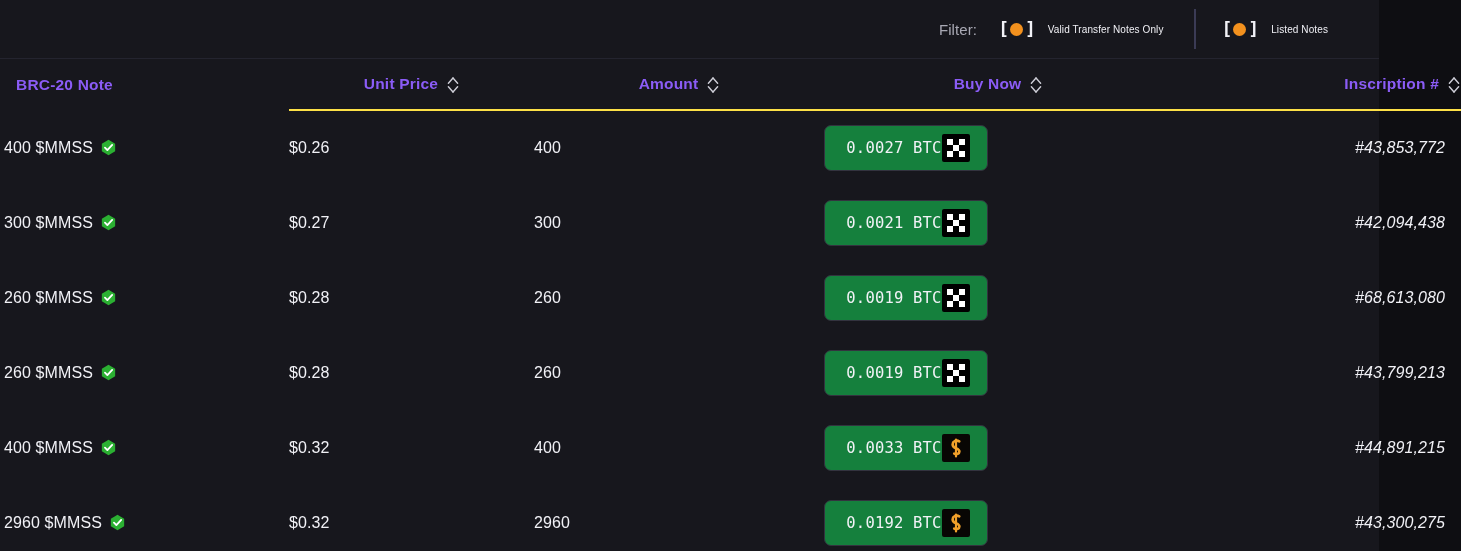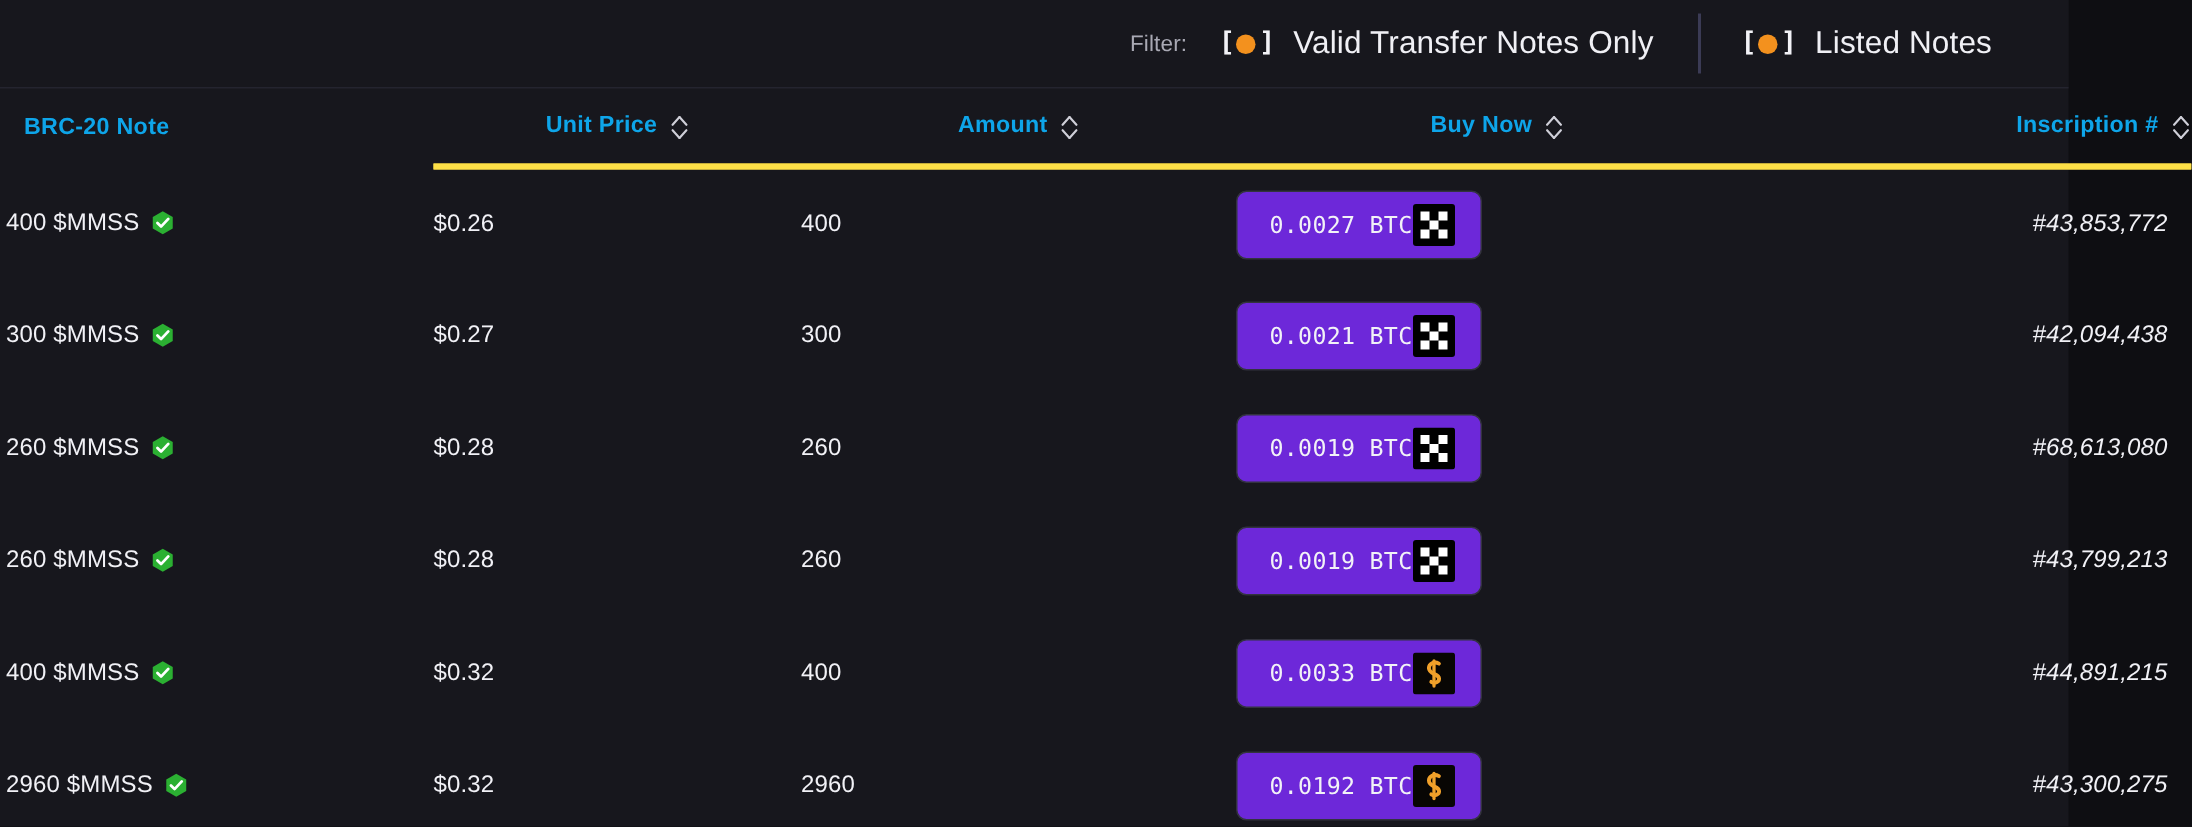--- a/index.html
+++ b/index.html
@@ -41,21 +41,21 @@
     margin-right: 21px;
     letter-spacing: .1px;
   }
   .filter-opt {
     display: flex;
     align-items: center;
     cursor: pointer;
     white-space: nowrap;
   }
   .filter-opt .ftext {
-    font-size: 21px;
+    font-size: 10px;
     color: #f0f0f5;
     margin-left: 13px;
     letter-spacing: .1px;
   }
   .cbox {
     display: inline-flex;
     align-items: center;
     font-family: "DejaVu Sans Mono", monospace;
     font-size: 18px;
     color: #f2f2f7;
@@ -87,32 +87,32 @@
   col.c-name  { width: 289px; }
   col.c-price { width: 245px; }
   col.c-amt   { width: 290px; }
   col.c-buy   { width: 348px; }
   col.c-insc  { width: 289px; }
 
   thead th {
     height: 50px;
     font-size: 15.5px;
     font-weight: bold;
-    color: #0ea5e9;
+    color: #8b5cf6;
     padding: 0;
     vertical-align: middle;
     letter-spacing: .2px;
   }
   thead th.th-name  { text-align: left;  padding-left: 16px; }
   thead th.th-price,
   thead th.th-amt,
   thead th.th-buy   { text-align: center; }
   thead th.th-insc  { text-align: right; padding-right: 1px; }
 
-  thead th.bordered { border-bottom: 4px solid #fde047; }
+  thead th.bordered { border-bottom: 2px solid #fde047; }
 
   .hcell { display: inline-flex; align-items: center; gap: 9px; }
 
   .sorter {
     display: inline-flex;
     flex-direction: column;
     justify-content: center;
     line-height: 0;
     margin-top: 1px;
   }
@@ -140,21 +140,21 @@
 
   .verified { display: inline-block; width: 17px; height: 17px; }
 
   
   .buy-pill {
     display: inline-flex;
     align-items: center;
     gap: 0;
     border: 1px solid #33333f;
     border-radius: 7px;
-    background: #6d28d9;
+    background: #15803d;
     padding: 8px 12px 8px 16px;
     box-sizing: border-box;
     min-width: 164px;
     justify-content: center;
     cursor: pointer;
   }
   .buy-price {
     font-family: "DejaVu Sans Mono", monospace;
     font-size: 15.5px;
     color: #f2f2f7;

